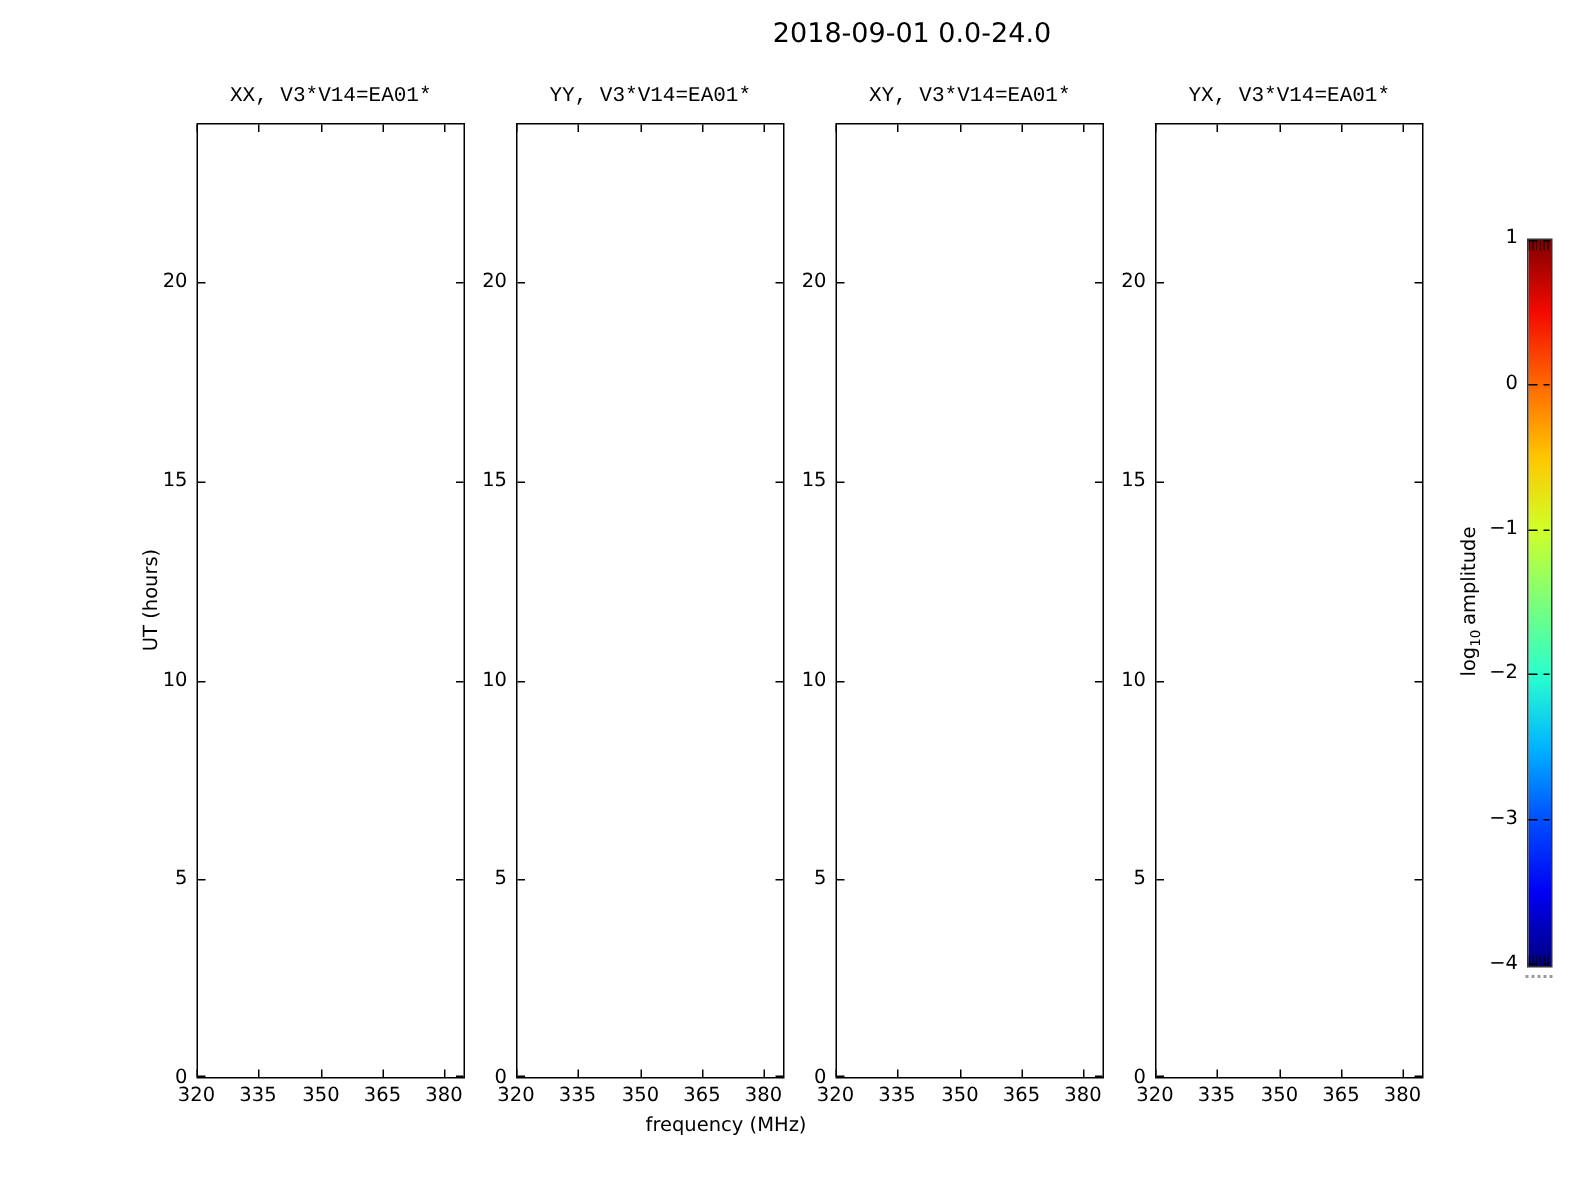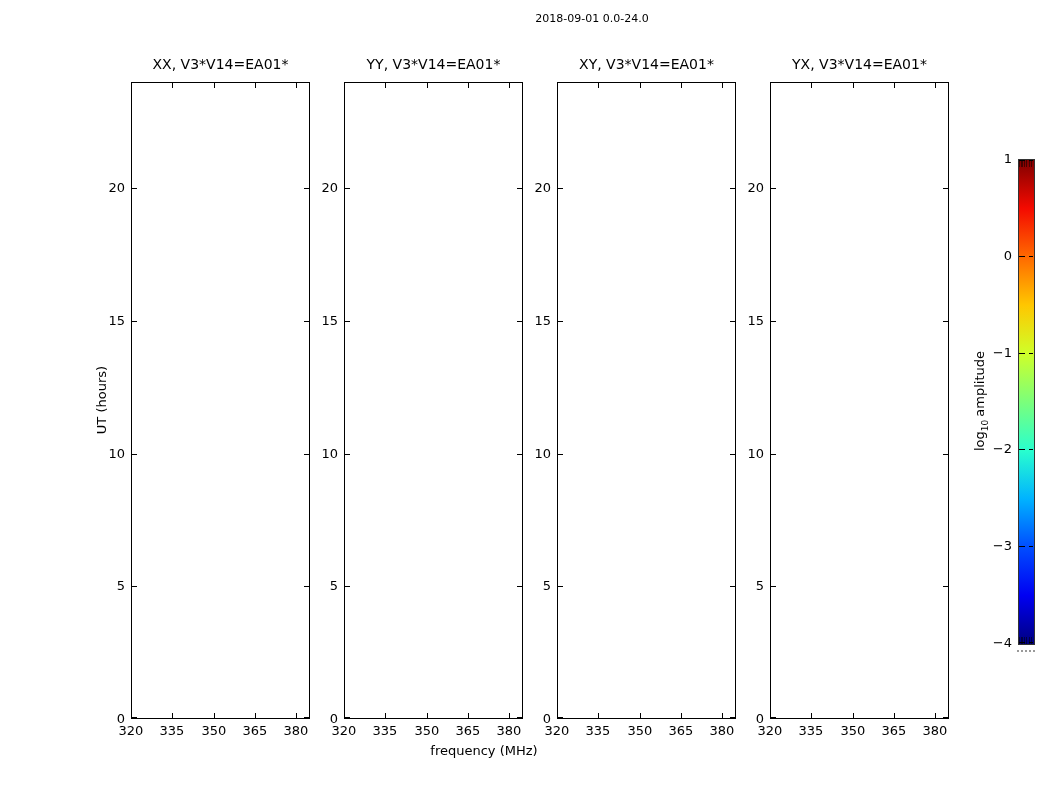--- a/index.html
+++ b/index.html
@@ -1,22 +1,22 @@
 <!DOCTYPE html>
 <html><head>
 <meta charset="utf-8">
 <style>
   html,body { margin:0; padding:0; background:#ffffff; }
   .figure {
     position:relative; width:1050px; height:800px; background:#ffffff;
     font-family:"DejaVu Sans", sans-serif; color:#000; overflow:hidden;
   }
   .abs { position:absolute; }
-  .suptitle { left:592px; top:12px; transform:translateX(-50%); font-size:11px; white-space:nowrap; }
-  .sp-title { font-size:14px; text-align:center; white-space:nowrap; }
+  .suptitle { left:608px; top:12px; transform:translateX(-50%); font-size:18px; white-space:nowrap; }
+  .sp-title { font-size:14px; text-align:center; white-space:nowrap;font-family:Liberation Mono, monospace; }
   .xlabel { left:484px; top:743px; transform:translateX(-50%); font-size:13px; white-space:nowrap; }
   .ylabel { left:101px; top:400px; transform:translate(-50%,-50%) rotate(-90deg); font-size:13px; white-space:nowrap; }
   .panel { border:1px solid #000; background:#fff; box-sizing:border-box; }
   .ticklabel { font-size:13px; line-height:16px; }
   .tl-x { text-align:center; }
   .tl-y { text-align:right; }
   .tickmark { background:#000; }
   .cb-bar { left:1018px; top:159px; width:15px; height:484px; border:1px solid #333; box-sizing:content-box; }
   .cb-hatch { position:absolute; left:0; width:100%; height:7px;
     background:repeating-linear-gradient(90deg, rgba(0,0,0,0.5) 0 1px, rgba(0,0,0,0) 1px 2.5px); }

